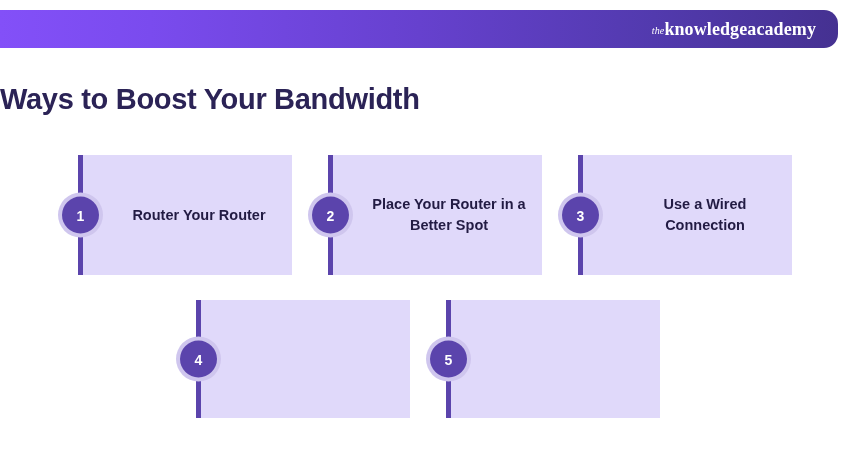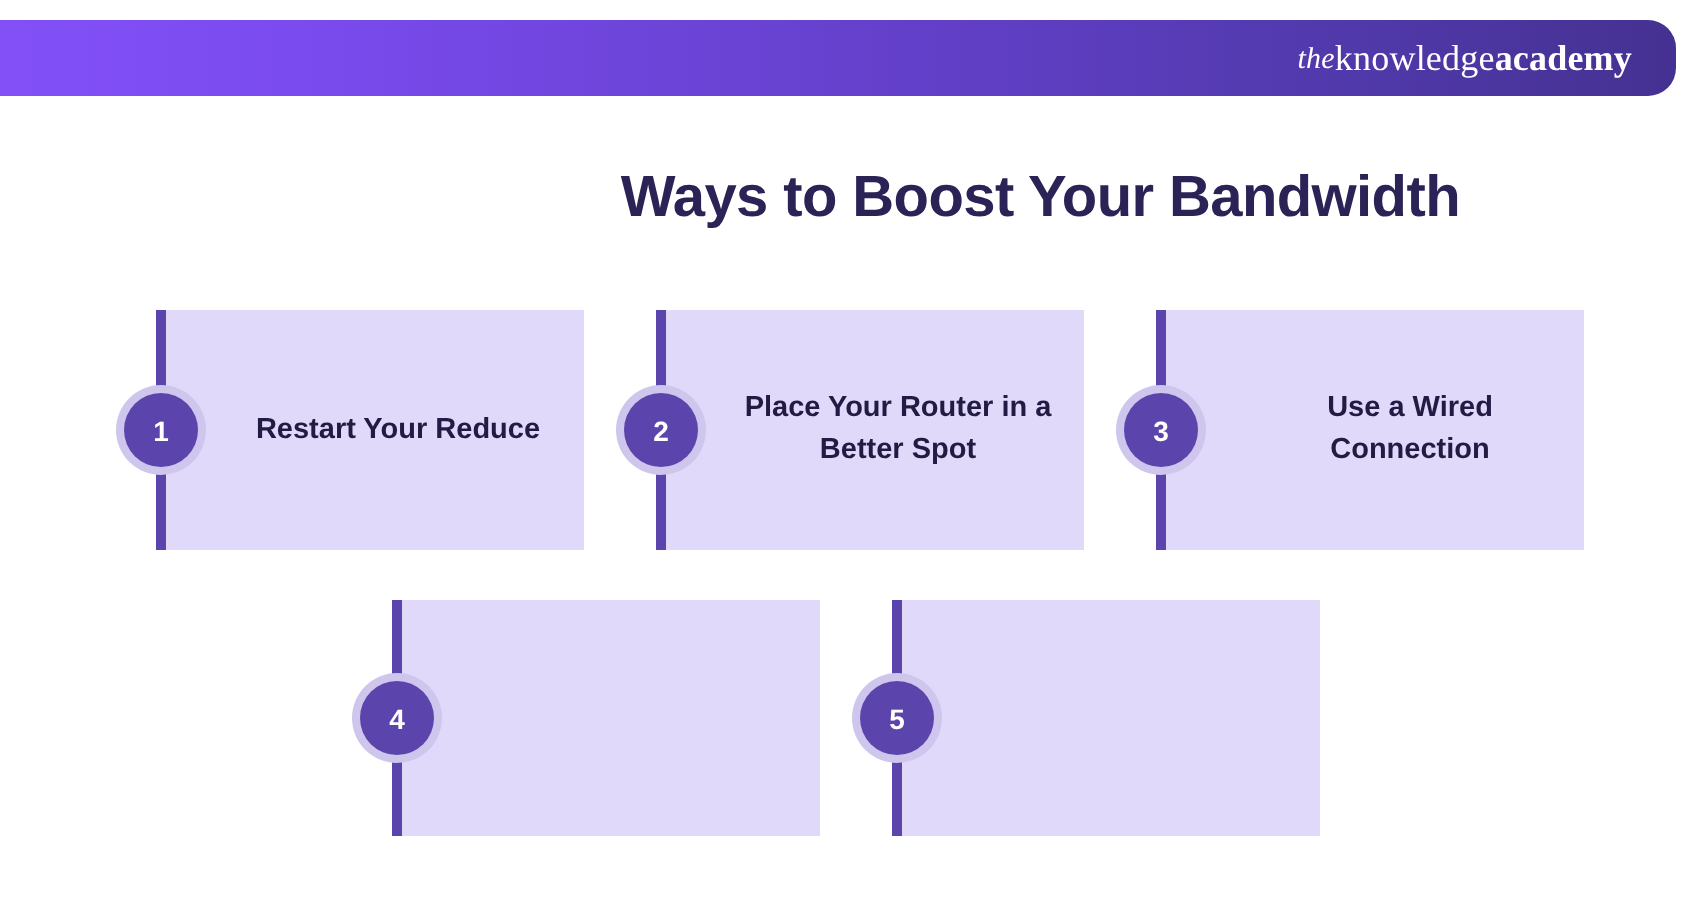--- a/index.html
+++ b/index.html
@@ -34,38 +34,38 @@
   .logo {
     font-family: "Liberation Serif", serif;
     color: #ffffff;
     font-size: 18px;
     letter-spacing: 0.1px;
     white-space: nowrap;
     line-height: 1;
   }
   .logo .logo-the {
     font-style: italic;
-    font-size: 15px;
+    font-size: 10px;
     vertical-align: 1px;
   }
   .logo .logo-knowledge {
-    font-weight: normal;
+    font-weight: bold;
     text-align: center;
   }
   .logo .logo-academy {
     font-weight: bold;
   }
 
   
   .page-title {
     position: absolute;
     left: 0;
     top: 84px;
     width: 730px;
-    text-align: right;
+    text-align: left;
     font-size: 29px;
     font-weight: bold;
     color: #2B2356;
     letter-spacing: -0.3px;
     line-height: 1.1;
   }
 
   
   .row {
     position: absolute;
@@ -162,21 +162,21 @@
 
 <div class="page-title">Ways to Boost Your Bandwidth</div>
 
 <div class="row row-one">
 
   <div class="card">
     <div class="card-bar"></div>
     <div class="badge-ring">
       <div class="badge">1</div>
     </div>
-    <div class="card-label">Restart Your Reduce</div>
+    <div class="card-label">Router Your Router</div>
   </div>
 
   <div class="card">
     <div class="card-bar"></div>
     <div class="badge-ring">
       <div class="badge">2</div>
     </div>
     <div class="card-label">Place Your Router in a Better Spot</div>
   </div>
 

